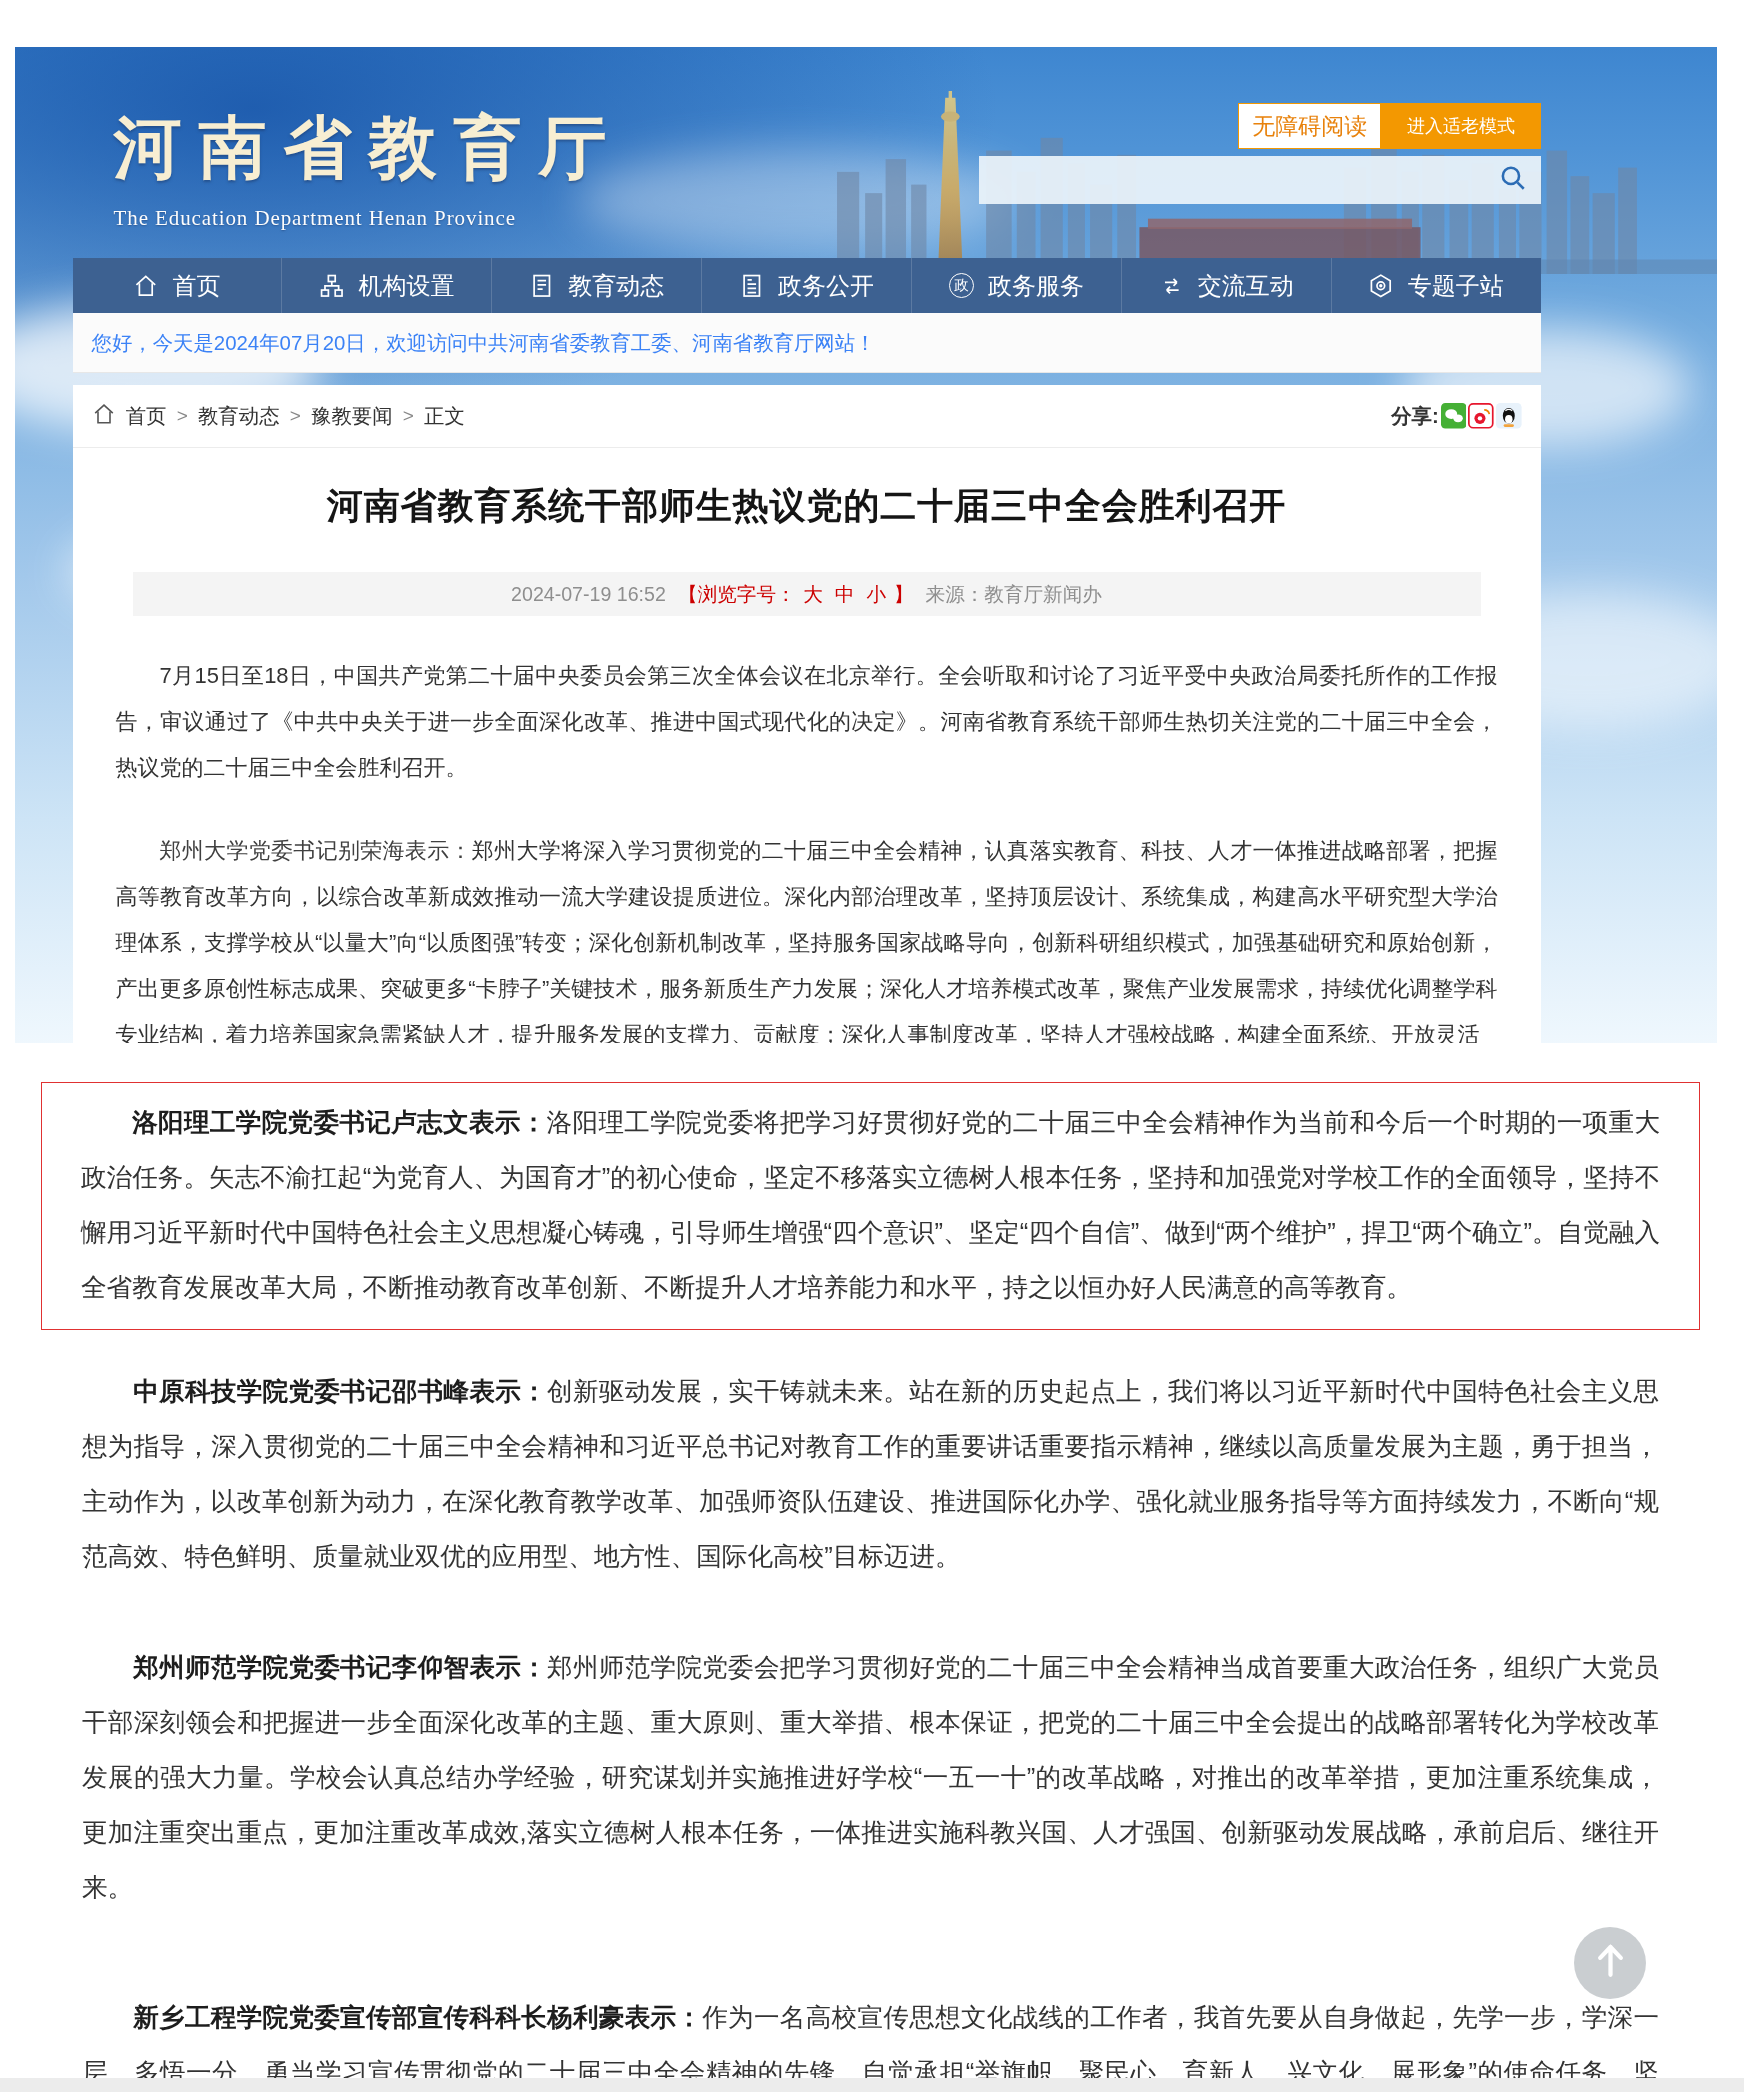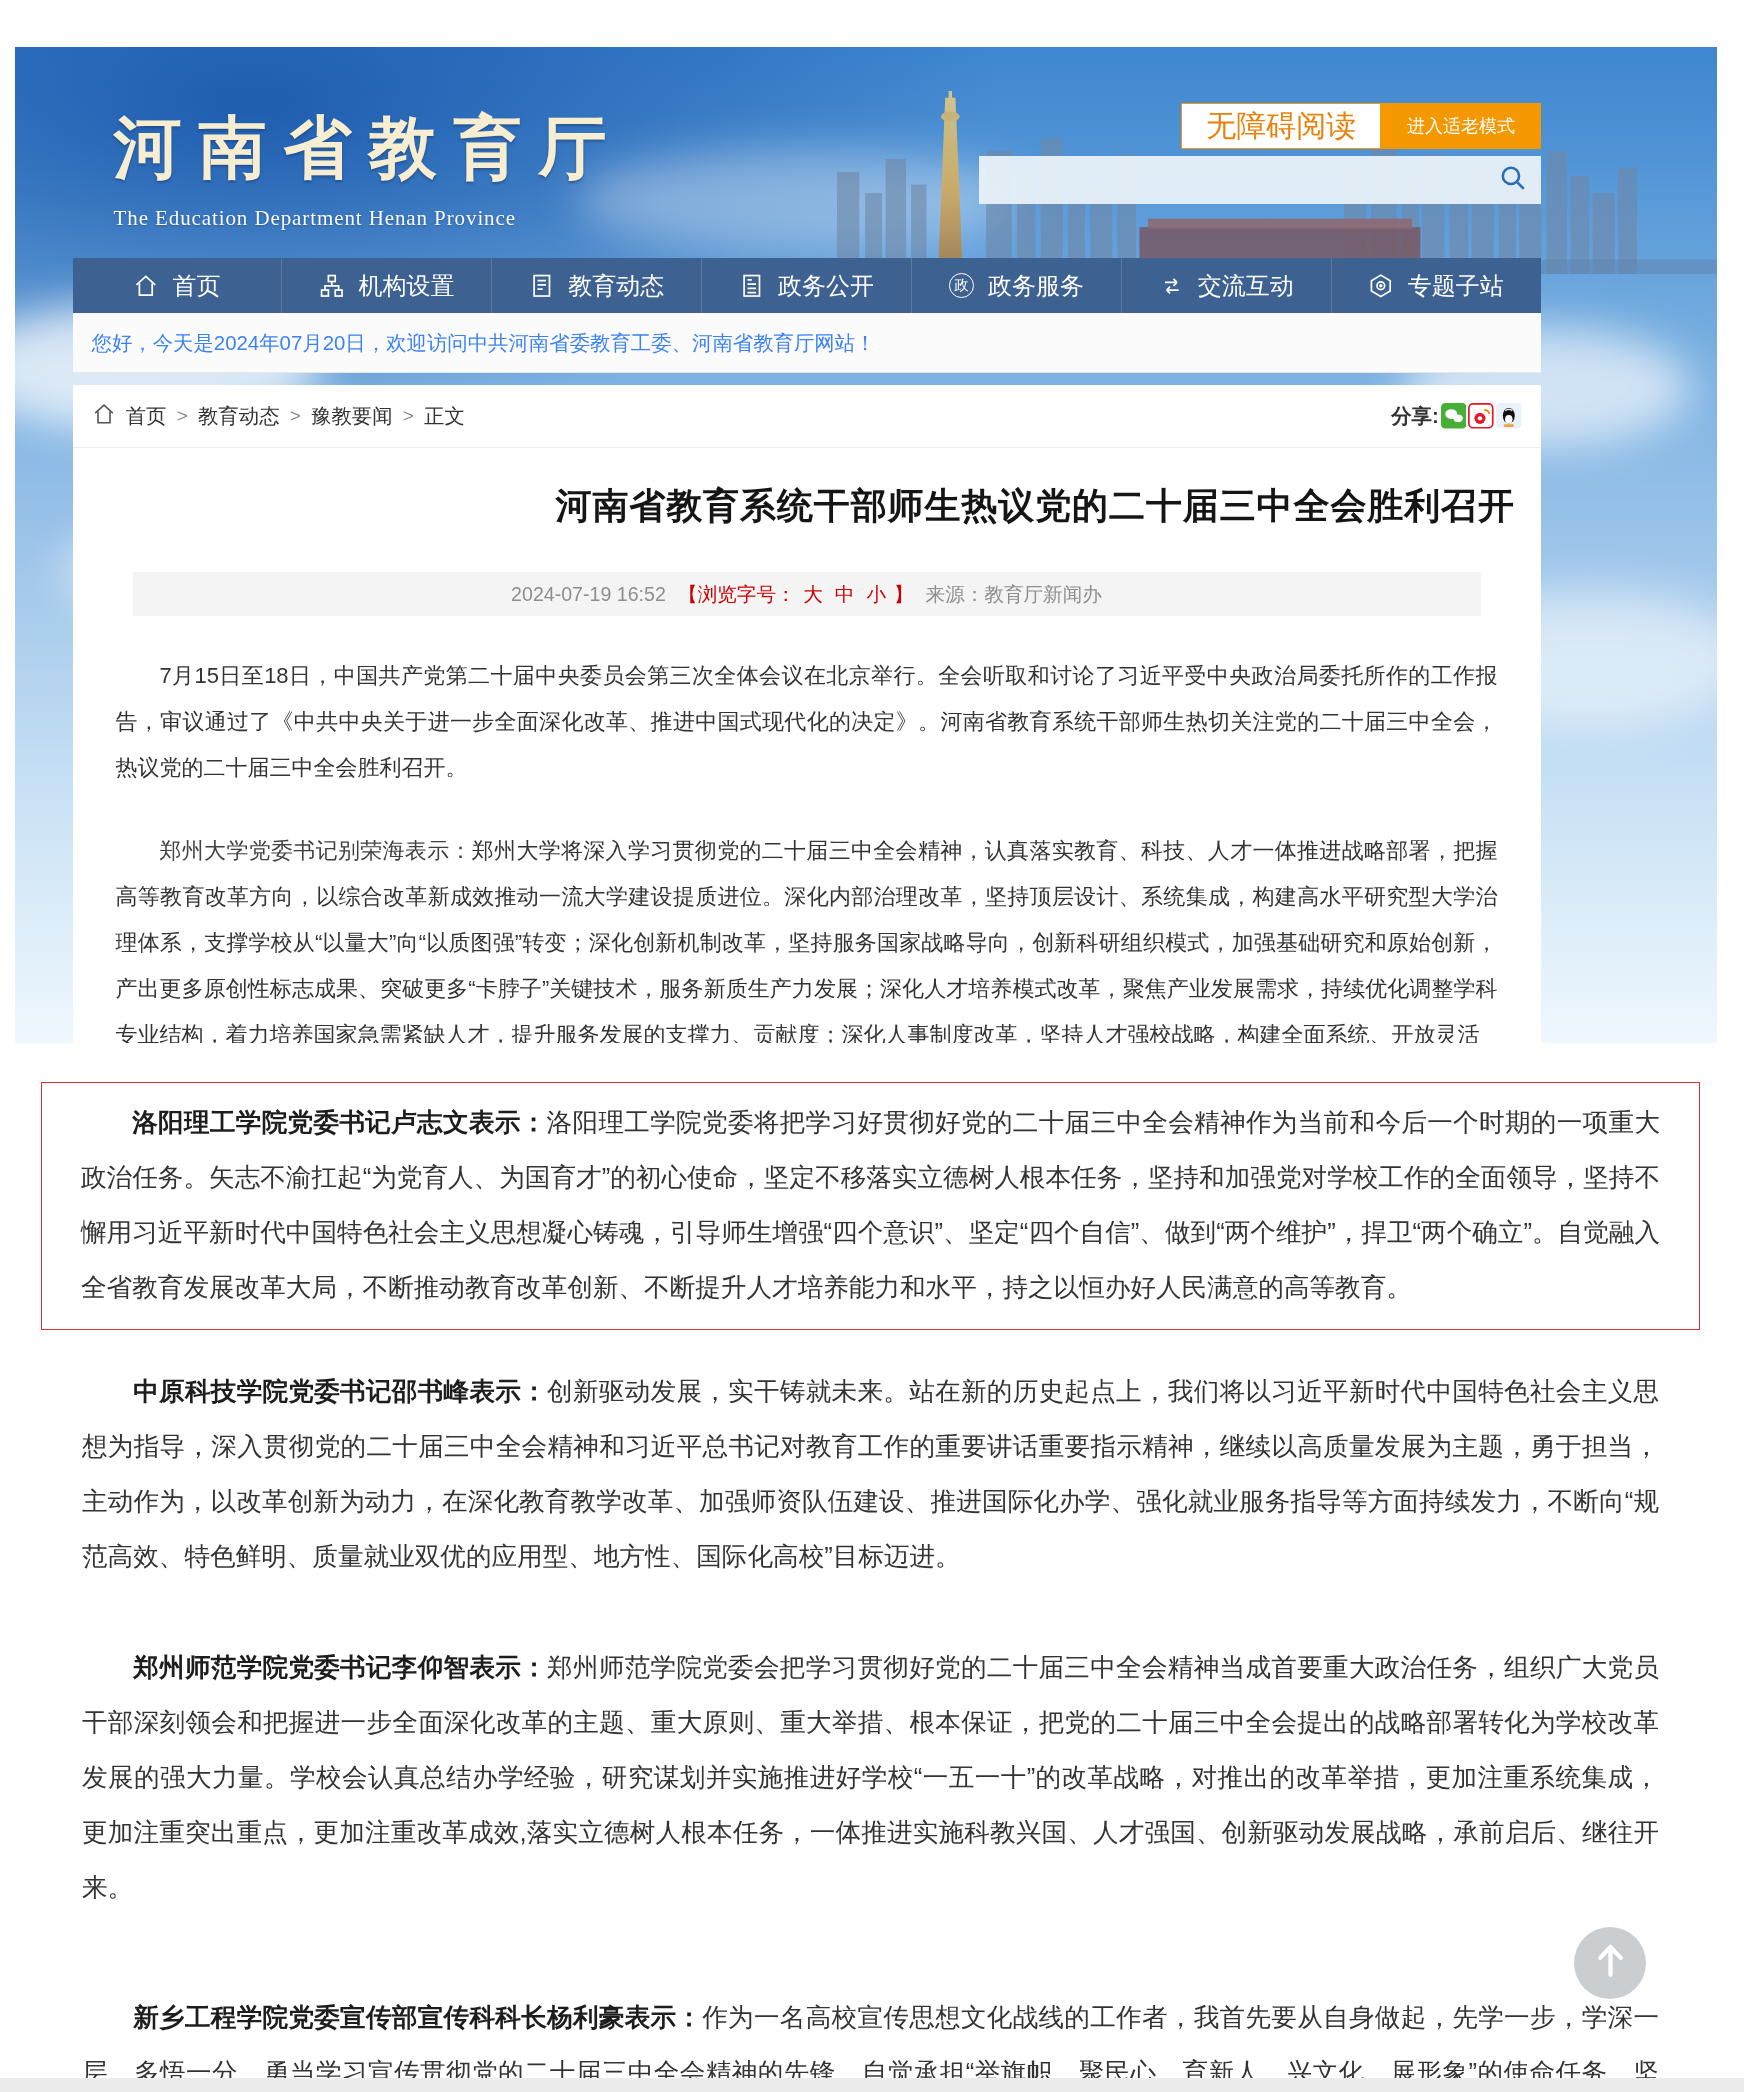--- a/index.html
+++ b/index.html
@@ -30,21 +30,21 @@
   .logo-title {
     font-family:"Liberation Serif", serif; font-weight:bold; font-size:68px; letter-spacing:17px;
     color:#f7eed2; text-shadow:0 1.7px 2.6px rgba(30,60,110,.55);
   }
   .logo-sub {
     font-family:"Liberation Serif", serif; font-size:21px; letter-spacing:0.9px; color:#fdfdfd;
     margin-top:12px; text-shadow:0 0.9px 1.7px rgba(30,60,110,.5);
   }
   .top-buttons { position:absolute; right:0; top:56px; display:flex; }
   .btn-access {
-    height:46px; padding:0 24px; background:#fff; color:#e8820c; font-size:30px;
+    height:46px; padding:0 13px; background:#fff; color:#e8820c; font-size:23px;
     display:flex; align-items:center; border:0.9px solid #f39801; cursor:pointer;
   }
   .btn-elder {
     height:46px; padding:0 25.6px; background:#f39801; color:#fff; font-size:18px;
     display:flex; align-items:center; cursor:pointer;
   }
   .search-box {
     position:absolute; right:0; top:109px; width:562px; height:48px;
     background:rgba(235,243,250,.93); display:flex; align-items:center;
   }
@@ -63,21 +63,21 @@
   .greeting { height:60px; background:#fbfbfb; border-bottom:0.9px solid #e7e7e7; display:flex; align-items:center; padding:17px 19px; font-size:20.4px; color:#3b82f6; }
   .gap { height:12px; }
   
   .card { background:#fff; min-height:835px; }
   .crumb-row { height:63px; display:flex; align-items:center; justify-content:space-between; padding:0 19px; border-bottom:0.9px solid #ececec; }
   .crumbs { display:flex; align-items:center; gap:10.2px; font-size:20.4px; color:#333; }
   .crumbs .sep { color:#888; font-size:19px; }
   .crumb-link { cursor:pointer; }
   .share { display:flex; align-items:center; gap:2px; font-size:20.4px; font-weight:bold; color:#333; }
   .share svg { display:block; cursor:pointer; }
-  .art-title { margin:34px 25.6px 0; text-align:right; font-size:36px; font-weight:bold; color:#151515; letter-spacing:0.9px; }
+  .art-title { margin:34px 25.6px 0; text-align:center; font-size:36px; font-weight:bold; color:#151515; letter-spacing:0.9px; }
   .meta {
     margin:41px 60px 0; height:44px; background:#f4f4f4; display:flex; align-items:center; justify-content:center;
     font-size:19.6px; color:#8e8e8e; gap:3.4px; white-space:pre;
   }
   .meta .red { color:#cc0000; }
   .meta .size-opt { color:#cc0000; cursor:pointer; padding:0 4.3px; }
   .body-top { padding:0 43px 34px; }
   .body-top p { margin-top:37px; font-size:22px; line-height:46px; text-align:justify; text-indent:2em; color:#333; }
   .body-top p b { font-weight:normal; color:#404040; }
   

